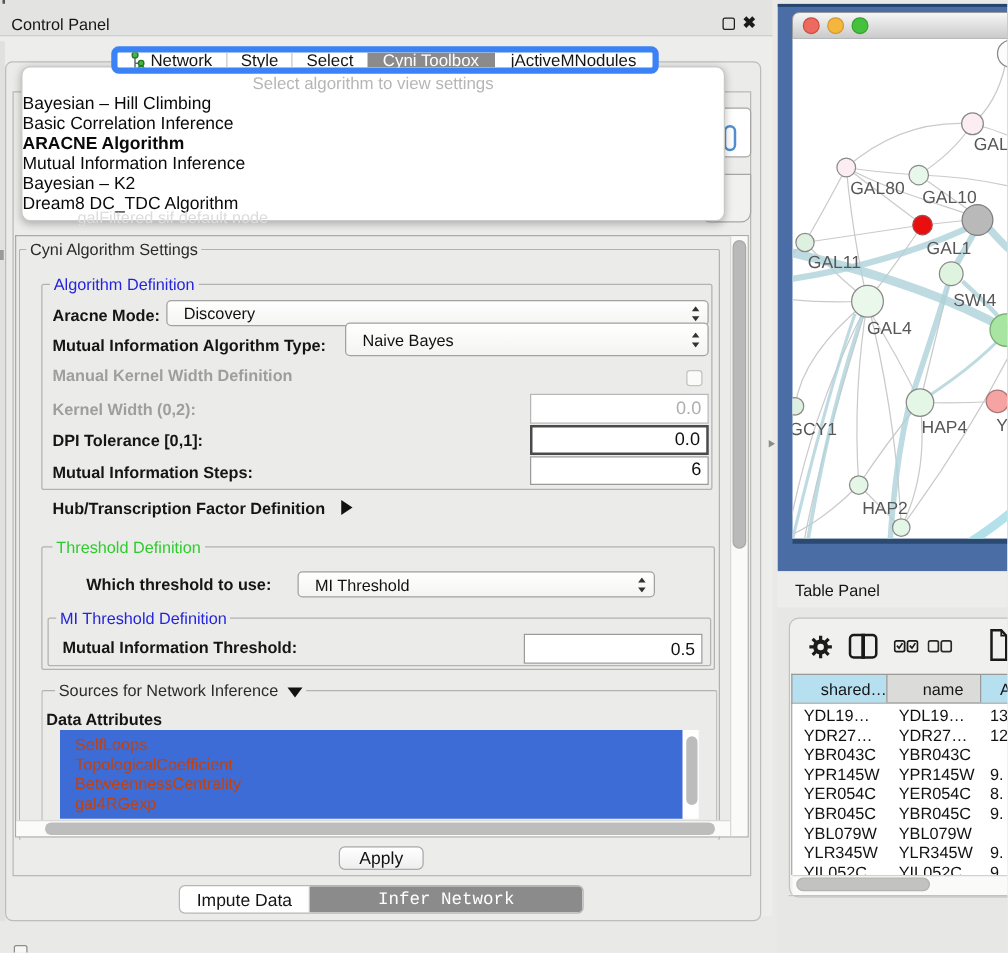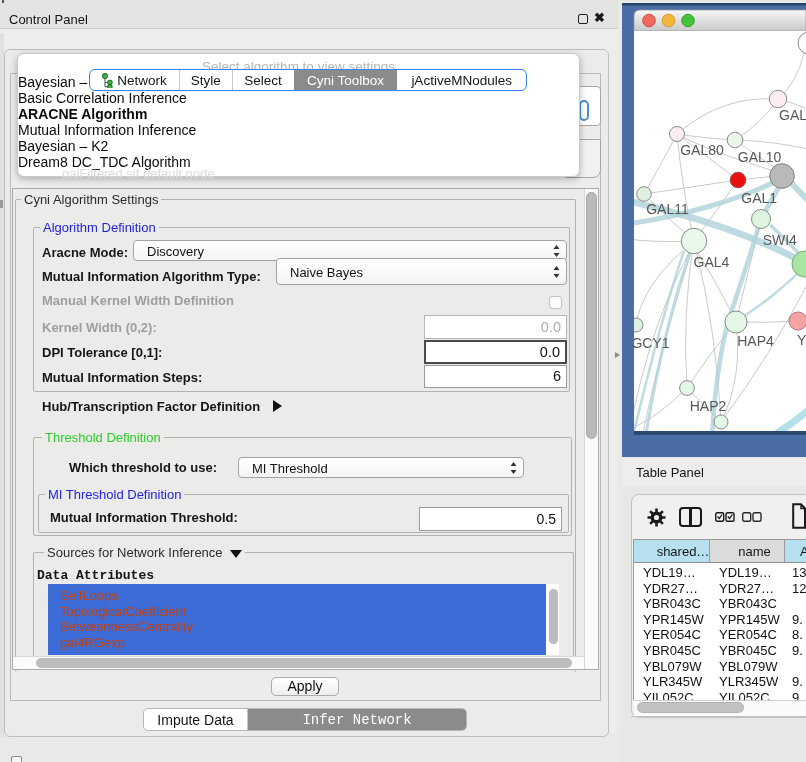--- a/index.html
+++ b/index.html
@@ -29,21 +29,21 @@
 <div class="abs" style="left:2px;top:0;width:2px;height:3px;background:#555;"></div>
 
 <div class="abs" style="left:4px;top:49px;width:605px;height:688px;background:#ebebe9;border:1px solid #bdbdbb;border-radius:6px;"></div>
 
 <div class="abs" style="left:10px;top:73px;width:591px;height:628px;background:#ececea;border:1px solid #b9b9b7;"></div>
 
 <div class="abs" style="left:560px;top:86px;width:41px;height:40px;border:1px solid #a6a6a4;background:#fff;border-radius:4px;"></div>
 <div class="abs" style="left:579px;top:100px;width:10px;height:21px;border:2px solid #4f8fce;border-radius:5px;background:#fff;"></div>
 <div class="abs" style="left:560px;top:139px;width:41px;height:39px;border:1px solid #a6a6a4;background:#f1f1ef;border-radius:0 0 8px 8px;"></div>
 
-<div class="abs" style="left:89px;top:37px;width:438px;height:22px;background:#fff;border:1px solid #3b82f6;border-radius:6px;overflow:hidden;display:flex;z-index:6;font-size:13.5px;margin-top:32px;">
+<div class="abs" style="left:89px;top:37px;width:438px;height:22px;background:#fff;border:5px solid #3b82f6;border-radius:6px;overflow:hidden;display:flex;z-index:6;font-size:13.5px;">
   <div style="width:90px;display:flex;align-items:center;justify-content:center;border-right:1px solid #c8c8c6;">
     <svg width="11" height="15" viewBox="0 0 11 15" style="margin-right:4px;">
       <path d="M3 5.5 V13.7 M3 9.5 H6 M3 13.7 H6" stroke="#5a6b7a" stroke-width="1.2" fill="none"></path>
       <circle cx="3" cy="3" r="2.4" fill="#4cb04c" stroke="#1e7a1e" stroke-width="1.1"></circle>
       <circle cx="7.9" cy="9.5" r="2.2" fill="#4cb04c" stroke="#1e7a1e" stroke-width="1.1"></circle>
       <circle cx="7.9" cy="14" r="2.2" fill="#4cb04c" stroke="#1e7a1e" stroke-width="1.1"></circle>
     </svg>
     <span style="font-size:inherit;color:#151515;">Network</span>
   </div>
   <div style="width:53px;display:flex;align-items:center;justify-content:center;border-right:1px solid #c8c8c6;">
@@ -115,21 +115,21 @@
 
 <div class="grp" style="left:38px;top:494px;width:531px;height:39px;"></div>
 <div class="abs gtitle" style="left:45px;top:487px;color:#2424dd;">MI Threshold Definition</div>
 
 <div class="abs b13" style="left:50px;top:510px;">Mutual Information Threshold:</div>
 <div class="field" style="left:419px;top:507px;width:143px;height:24px;border:1px solid #9a9a98;font-size:14px;line-height:22px;">0.5</div>
 
 <div class="grp" style="left:33px;top:552px;width:541px;height:106px;border-bottom:none;"></div>
 <div class="abs gtitle" style="left:44px;top:545px;color:#2b2b2b;">Sources for Network Inference&nbsp;&nbsp;<span style="display:inline-block;width:0;height:0;border-top:8px solid #111;border-left:6.5px solid transparent;border-right:6.5px solid transparent;vertical-align:-1px;"></span></div>
 
-<div class="abs b13" style="left:37px;top:568px;font-family:Liberation Mono, monospace;">Data Attributes</div>
+<div class="abs b13" style="left:37px;top:568px;">Data Attributes</div>
 
 <div class="abs" style="left:48px;top:584px;width:511px;height:71px;background:#fff;"></div>
 <div class="abs" style="left:48px;top:584px;width:498px;height:71px;background:#3d6cd7;"></div>
 <div class="abs" style="left:60px;top:588px;font-size:13px;color:#c2410c;line-height:15.6px;">SelfLoops<br>TopologicalCoefficient<br>BetweennessCentrality<br>gal4RGexp</div>
 <div class="abs" style="left:549px;top:589px;width:9px;height:55px;border-radius:4.5px;background:#bcbcbc;"></div>
 
 <div class="abs" style="left:584px;top:189px;width:14px;height:480px;background:#fafaf8;border-left:1px solid #d8d8d6;"></div>
 <div class="abs" style="left:586px;top:192px;width:11px;height:247px;background:#b9b9b9;border:1px solid #a9a9a9;border-radius:5.5px;"></div>
 <div class="abs" style="left:13px;top:656px;width:571px;height:13px;background:#fbfbf9;border-top:1px solid #d8d8d6;"></div>
 <div class="abs" style="left:36px;top:658px;width:536px;height:10px;background:#bdbdbd;border-radius:5px;"></div>

